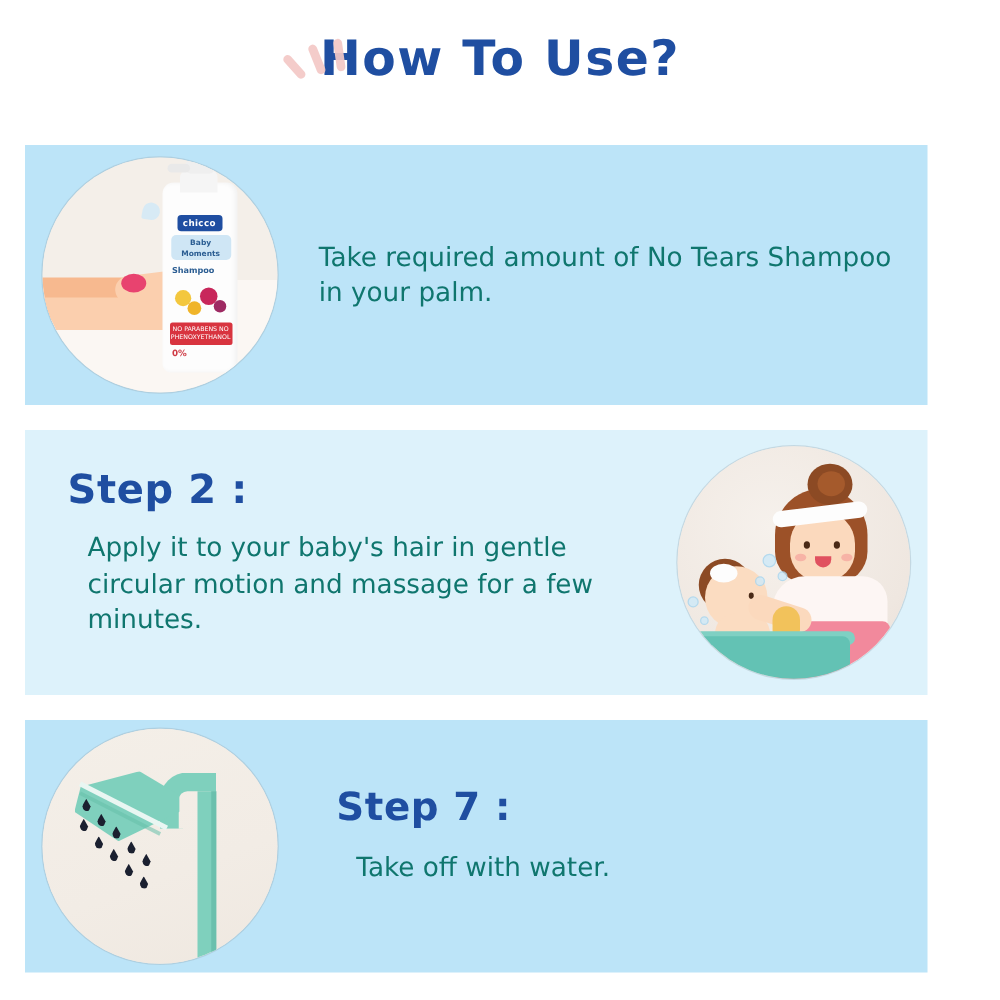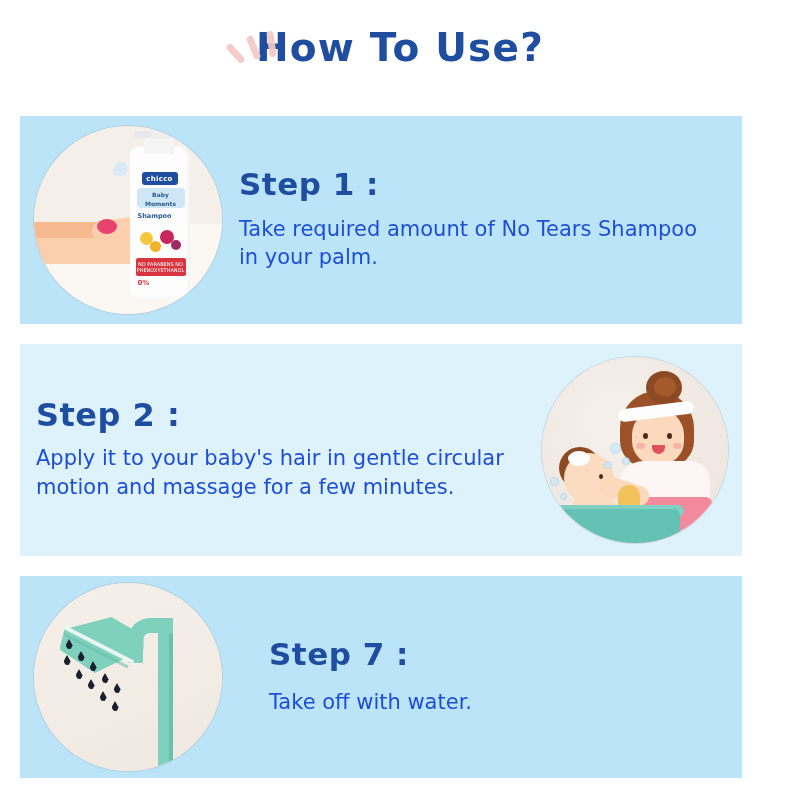--- a/index.html
+++ b/index.html
@@ -36,25 +36,25 @@
   .art-cell{width:215px;height:100%;display:flex;align-items:center;justify-content:center;flex:0 0 215px;}
   .text-cell{flex:1 1 auto;padding-left:4px;}
 
   .step-head{
     font-family:"DejaVu Sans","Liberation Sans",sans-serif;
     font-weight:700;font-size:31px;color:#1f4ea1;
     margin:0 0 14px 0;letter-spacing:.5px;line-height:1.05;
   }
   .step-body{
     font-family:"DejaVu Sans","Liberation Sans",sans-serif;
-    font-weight:400;font-size:21px;color:#1d4ed8;line-height:1.35;
-    margin:0;max-width:480px;
+    font-weight:400;font-size:21px;color:#0f766e;line-height:1.35;
+    margin:16px;max-width:480px;
   }
   #panel-2 .step-head{font-size:32px;margin-bottom:12px;}
-  #panel-2 .text-cell{padding-left:16px;}
+  #panel-2 .text-cell{padding-left:34px;}
   #panel-3 .text-cell{padding-left:34px;}
   #panel-3 .step-head{margin-bottom:18px;}
 
   
   .circle{
     position:relative;width:188px;height:188px;border-radius:50%;
     overflow:hidden;background:#f1ece6;
     box-shadow:0 0 0 1px rgba(150,170,180,.35);
   }
   #panel-2 .circle{width:186px;height:186px;}
@@ -215,21 +215,20 @@
             <span class="fl y2"></span>
           <span class="fl r1"></span>
             <span class="fl p1"></span>
         </div>
         <div class="lbl-red">NO PARABENS NO PHENOXYETHANOL</div>
         <div class="lbl-zero">0%</div>
       </div>
     </div>
 
     <div class="text-cell">
-      <p class="step-head">Step 1 :</p>
       <p class="step-body">Take required amount of No Tears Shampoo in your palm.</p>
     </div>
   </div>
 
   <div class="panel" id="panel-2">
 
     <div class="text-cell">
       <p class="step-head">Step 2 :</p>
       <p class="step-body">Apply it to your baby's hair in gentle circular motion and massage for a few minutes.</p>
     </div>

